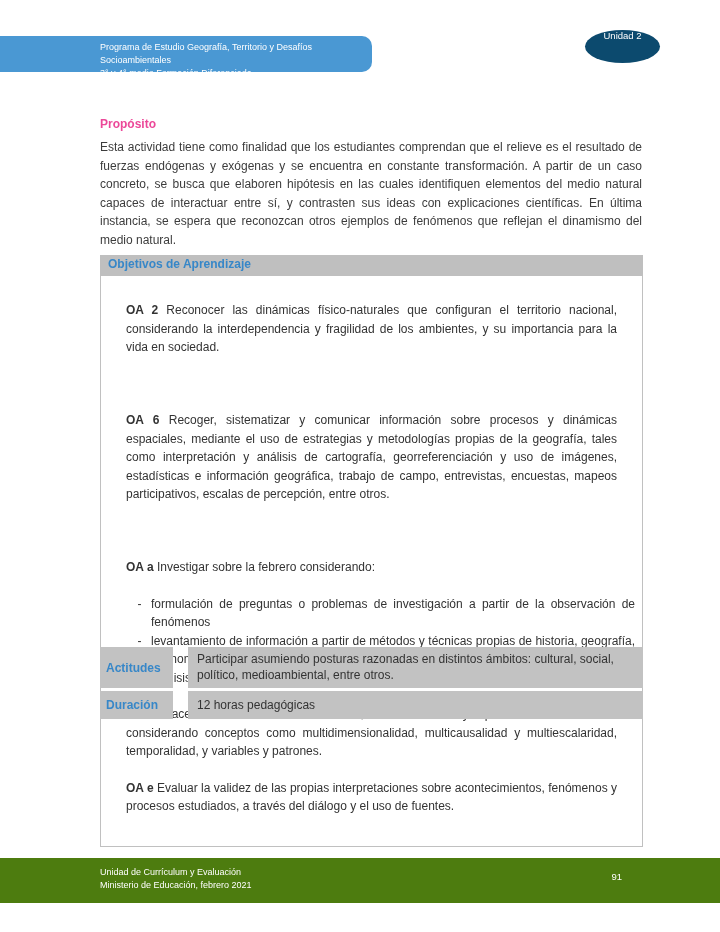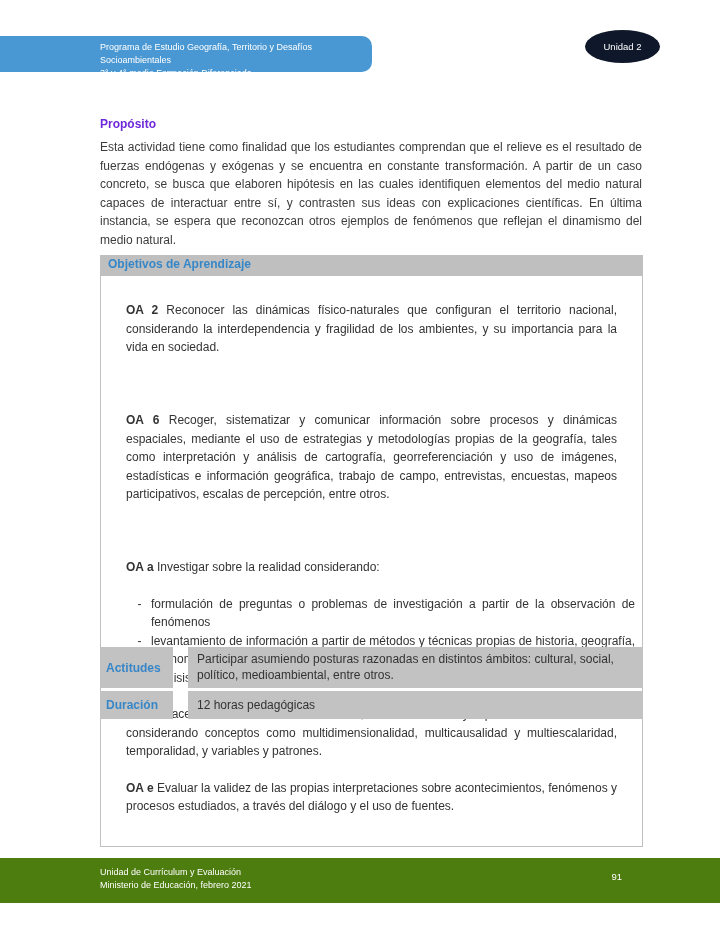--- a/index.html
+++ b/index.html
@@ -12,32 +12,32 @@
   }
   
   .header-bar{
     position:absolute;left:0;top:36px;width:372px;height:36px;
     background:#4a98d3;border-radius:0 10px 10px 0;
     color:#ffffff;font-size:9px;line-height:13px;
     padding:5px 10px 0 100px;box-sizing:border-box;
   }
   .unit-badge{
     position:absolute;left:585px;top:30px;width:75px;height:33px;
-    background:#0f172a;border-radius:50%;
+    background:#0c4a6e;border-radius:50%;
     color:#ffffff;font-size:9.5px;
-    display:flex;align-items:center;justify-content:center;
+    display:flex;align-items:flex-start;justify-content:center;
   }
   
   .doc-title{
     position:absolute;left:104px;top:84px;width:540px;
     color:#4b9bdc;font-size:17px;font-weight:bold;margin:0;
   }
   .proposito-heading{
     position:absolute;left:100px;top:117px;
-    color:#6d28d9;font-size:12px;font-weight:bold;
+    color:#ec4899;font-size:12px;font-weight:bold;
   }
   .proposito-body{
     position:absolute;left:100px;top:138px;width:542px;
     font-size:12px;line-height:18.6px;text-align:justify;color:#3c3c3c;
   }
   
   .oa-table{position:absolute;left:100px;top:255px;width:543px;box-sizing:border-box;}
   .oa-header{
     background:#bfbfbf;color:#3787c8;font-weight:bold;font-size:12px;
     padding:2px 8px 5px 8px;
@@ -102,21 +102,21 @@
     <div class="oa-body">
 
       <p><strong class="oa-code">OA 2</strong><span> Reconocer las dinámicas físico-naturales que configuran el territorio nacional, considerando la interdependencia y fragilidad de los ambientes, y su importancia para la vida en sociedad.</span></p>
 
       <div class="gap"></div>
 
       <p><strong class="oa-code">OA 6</strong><span> Recoger, sistematizar y comunicar información sobre procesos y dinámicas espaciales, mediante el uso de estrategias y metodologías propias de la geografía, tales como interpretación y análisis de cartografía, georreferenciación y uso de imágenes, estadísticas e información geográfica, trabajo de campo, entrevistas, encuestas, mapeos participativos, escalas de percepción, entre otros.</span></p>
 
       <div class="gap"></div>
 
-      <p><strong class="oa-code">OA a</strong><span> Investigar sobre la realidad considerando:</span></p>
+      <p><strong class="oa-code">OA a</strong><span> Investigar sobre la febrero considerando:</span></p>
 
       <div class="bullet">
         <span class="dash">-</span>
         <span class="bullet-text">formulación de preguntas o problemas de investigación a partir de la observación de fenómenos</span>
       </div>
       <div class="bullet">
         <span class="dash">-</span>
         <span class="bullet-text">levantamiento de información a partir de métodos y técnicas propias de historia, geografía, economía y otras ciencias sociales;</span>
       </div>
       <div class="bullet">

